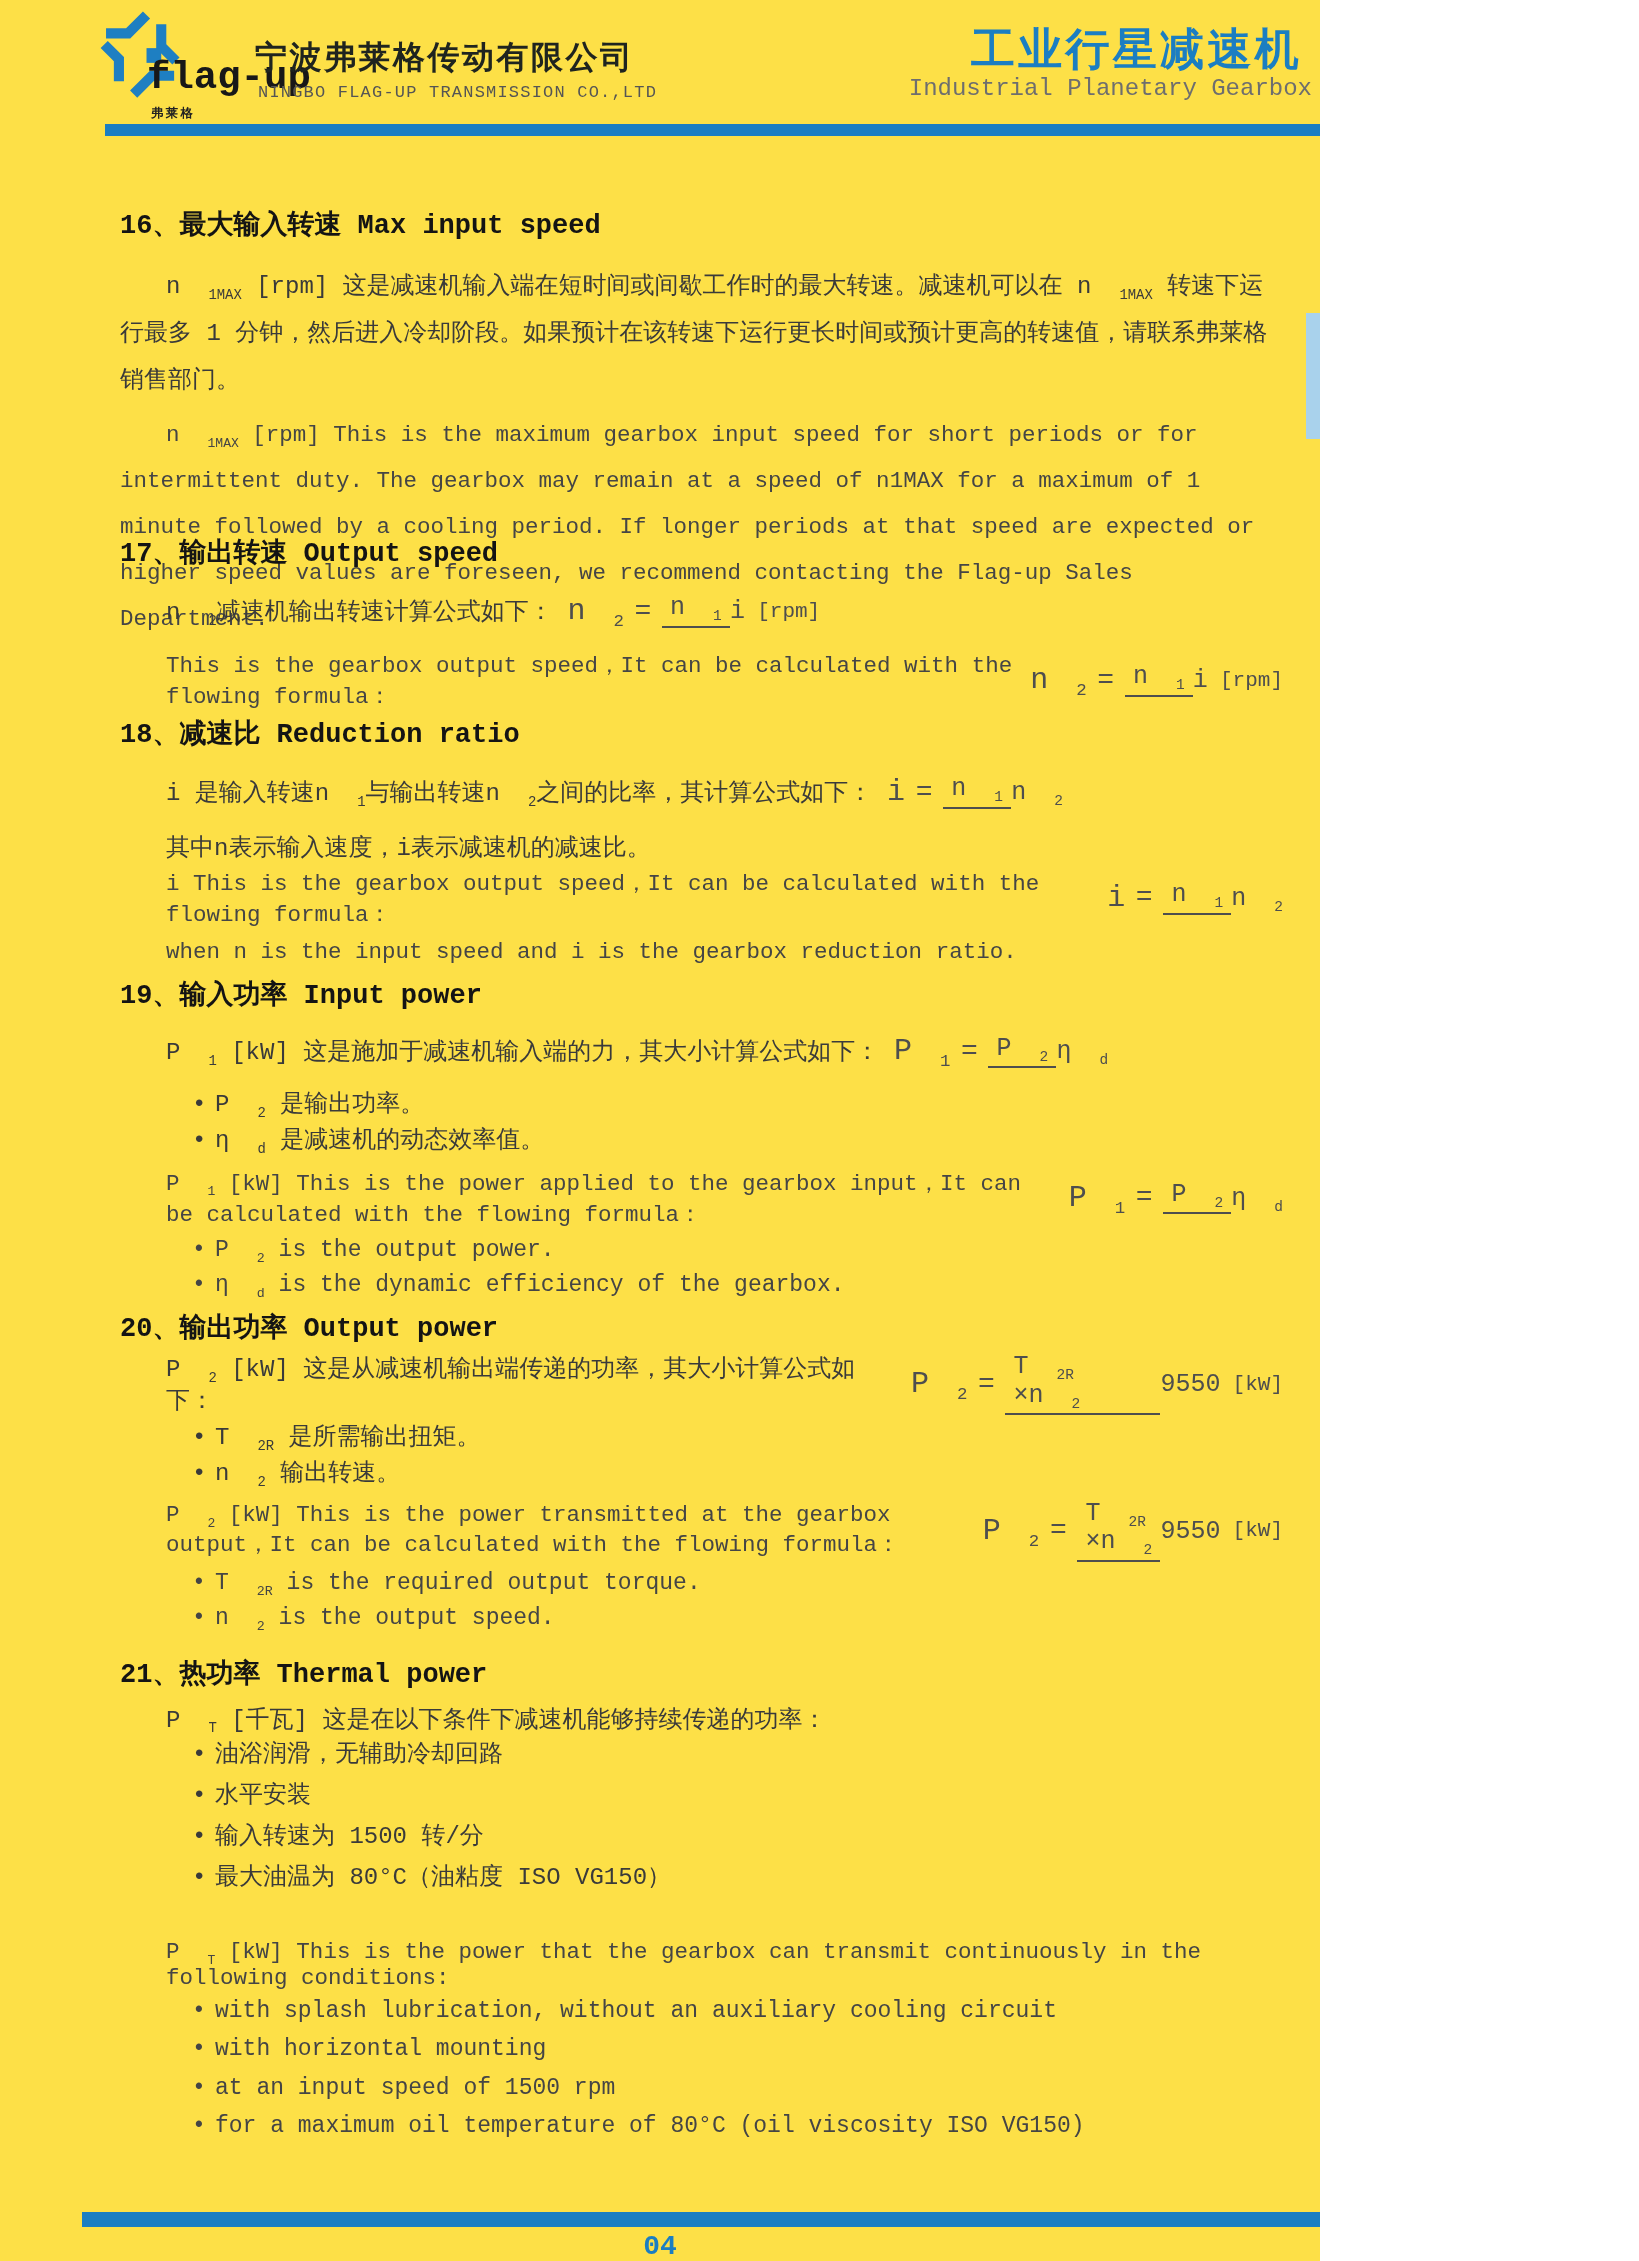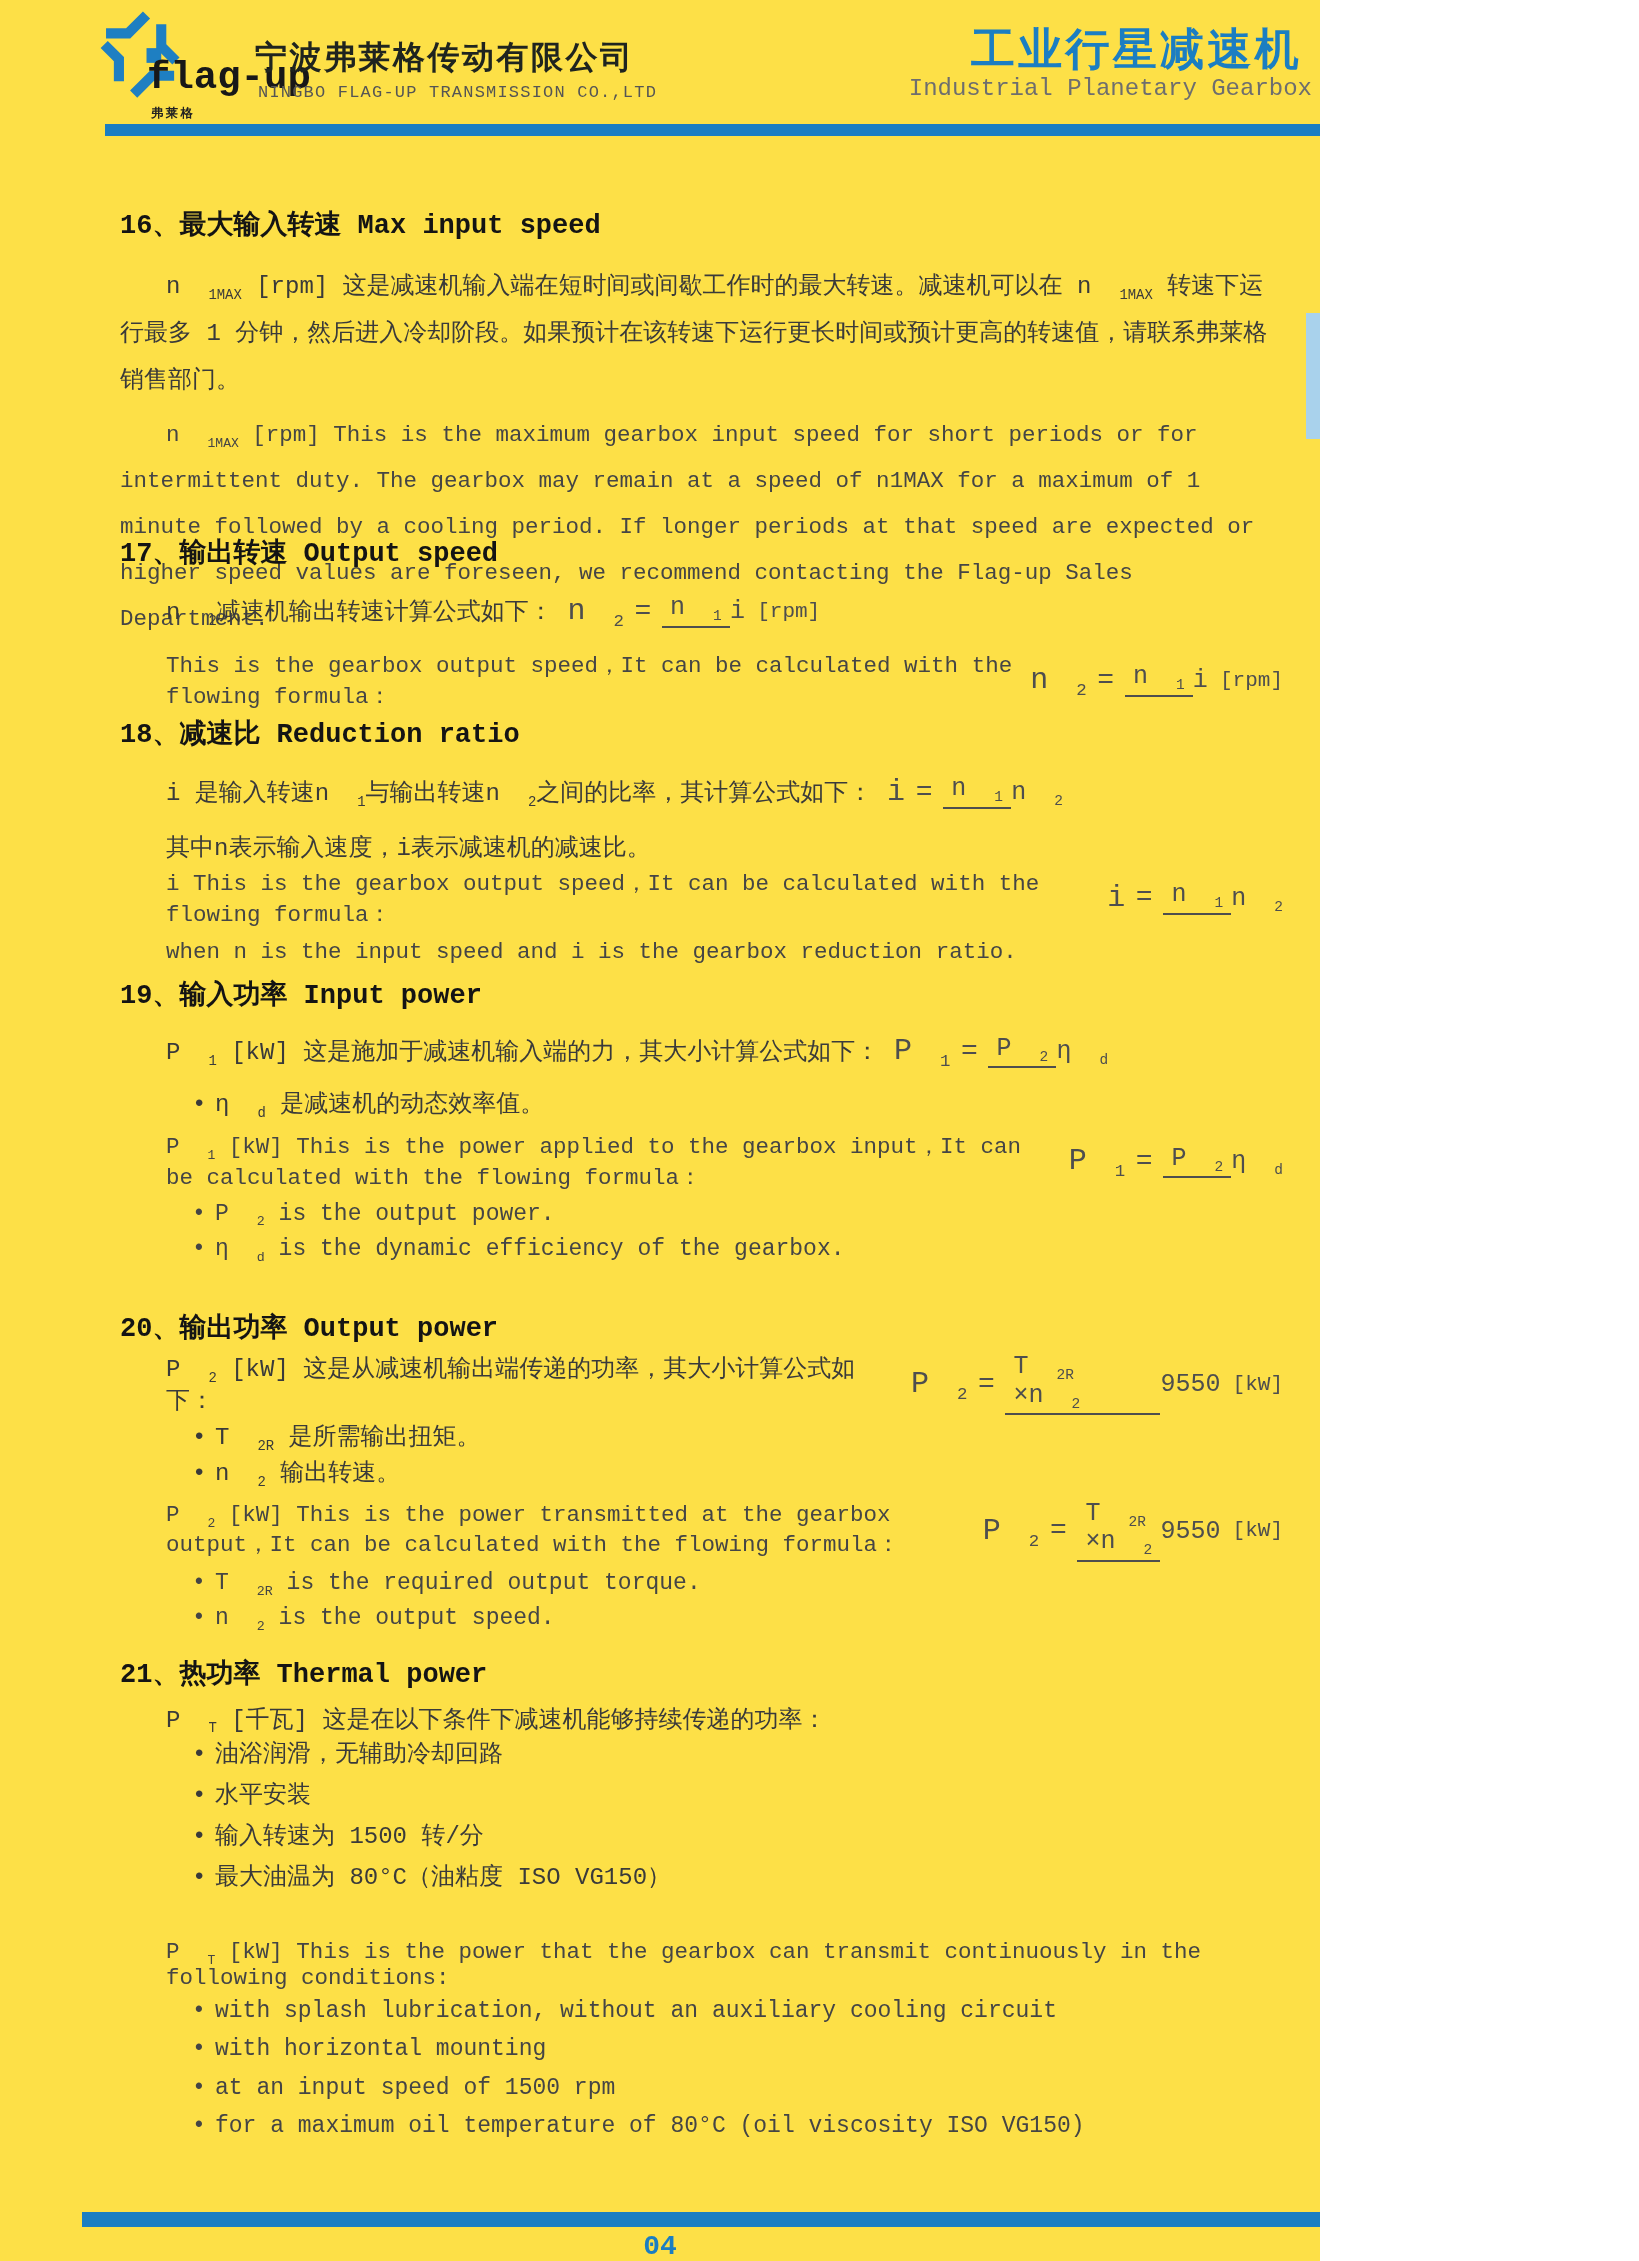--- a/index.html
+++ b/index.html
@@ -159,20 +159,21 @@
       <span class="formula">
         <span class="f-lhs">P<sub>1</sub></span>
         <span class="f-eq">=</span>
         <span class="f-frac">
           <span class="f-num">P<sub>2</sub></span>
           <span class="f-den">η<sub>d</sub></span>
         </span>
       </span>
     </div>
     <ul class="blist cn">
+      <li>P<sub>2</sub> 是输出功率。</li>
       <li>η<sub>d</sub> 是减速机的动态效率值。</li>
     </ul>
     <div class="frow en">
       <span class="lead">P<sub>1</sub> [kW] This is the power applied to the gearbox input，It can be calculated with the flowing formula：</span>
       <span class="formula">
         <span class="f-lhs">P<sub>1</sub></span>
         <span class="f-eq">=</span>
         <span class="f-frac">
           <span class="f-num">P<sub>2</sub></span>
           <span class="f-den">η<sub>d</sub></span>

